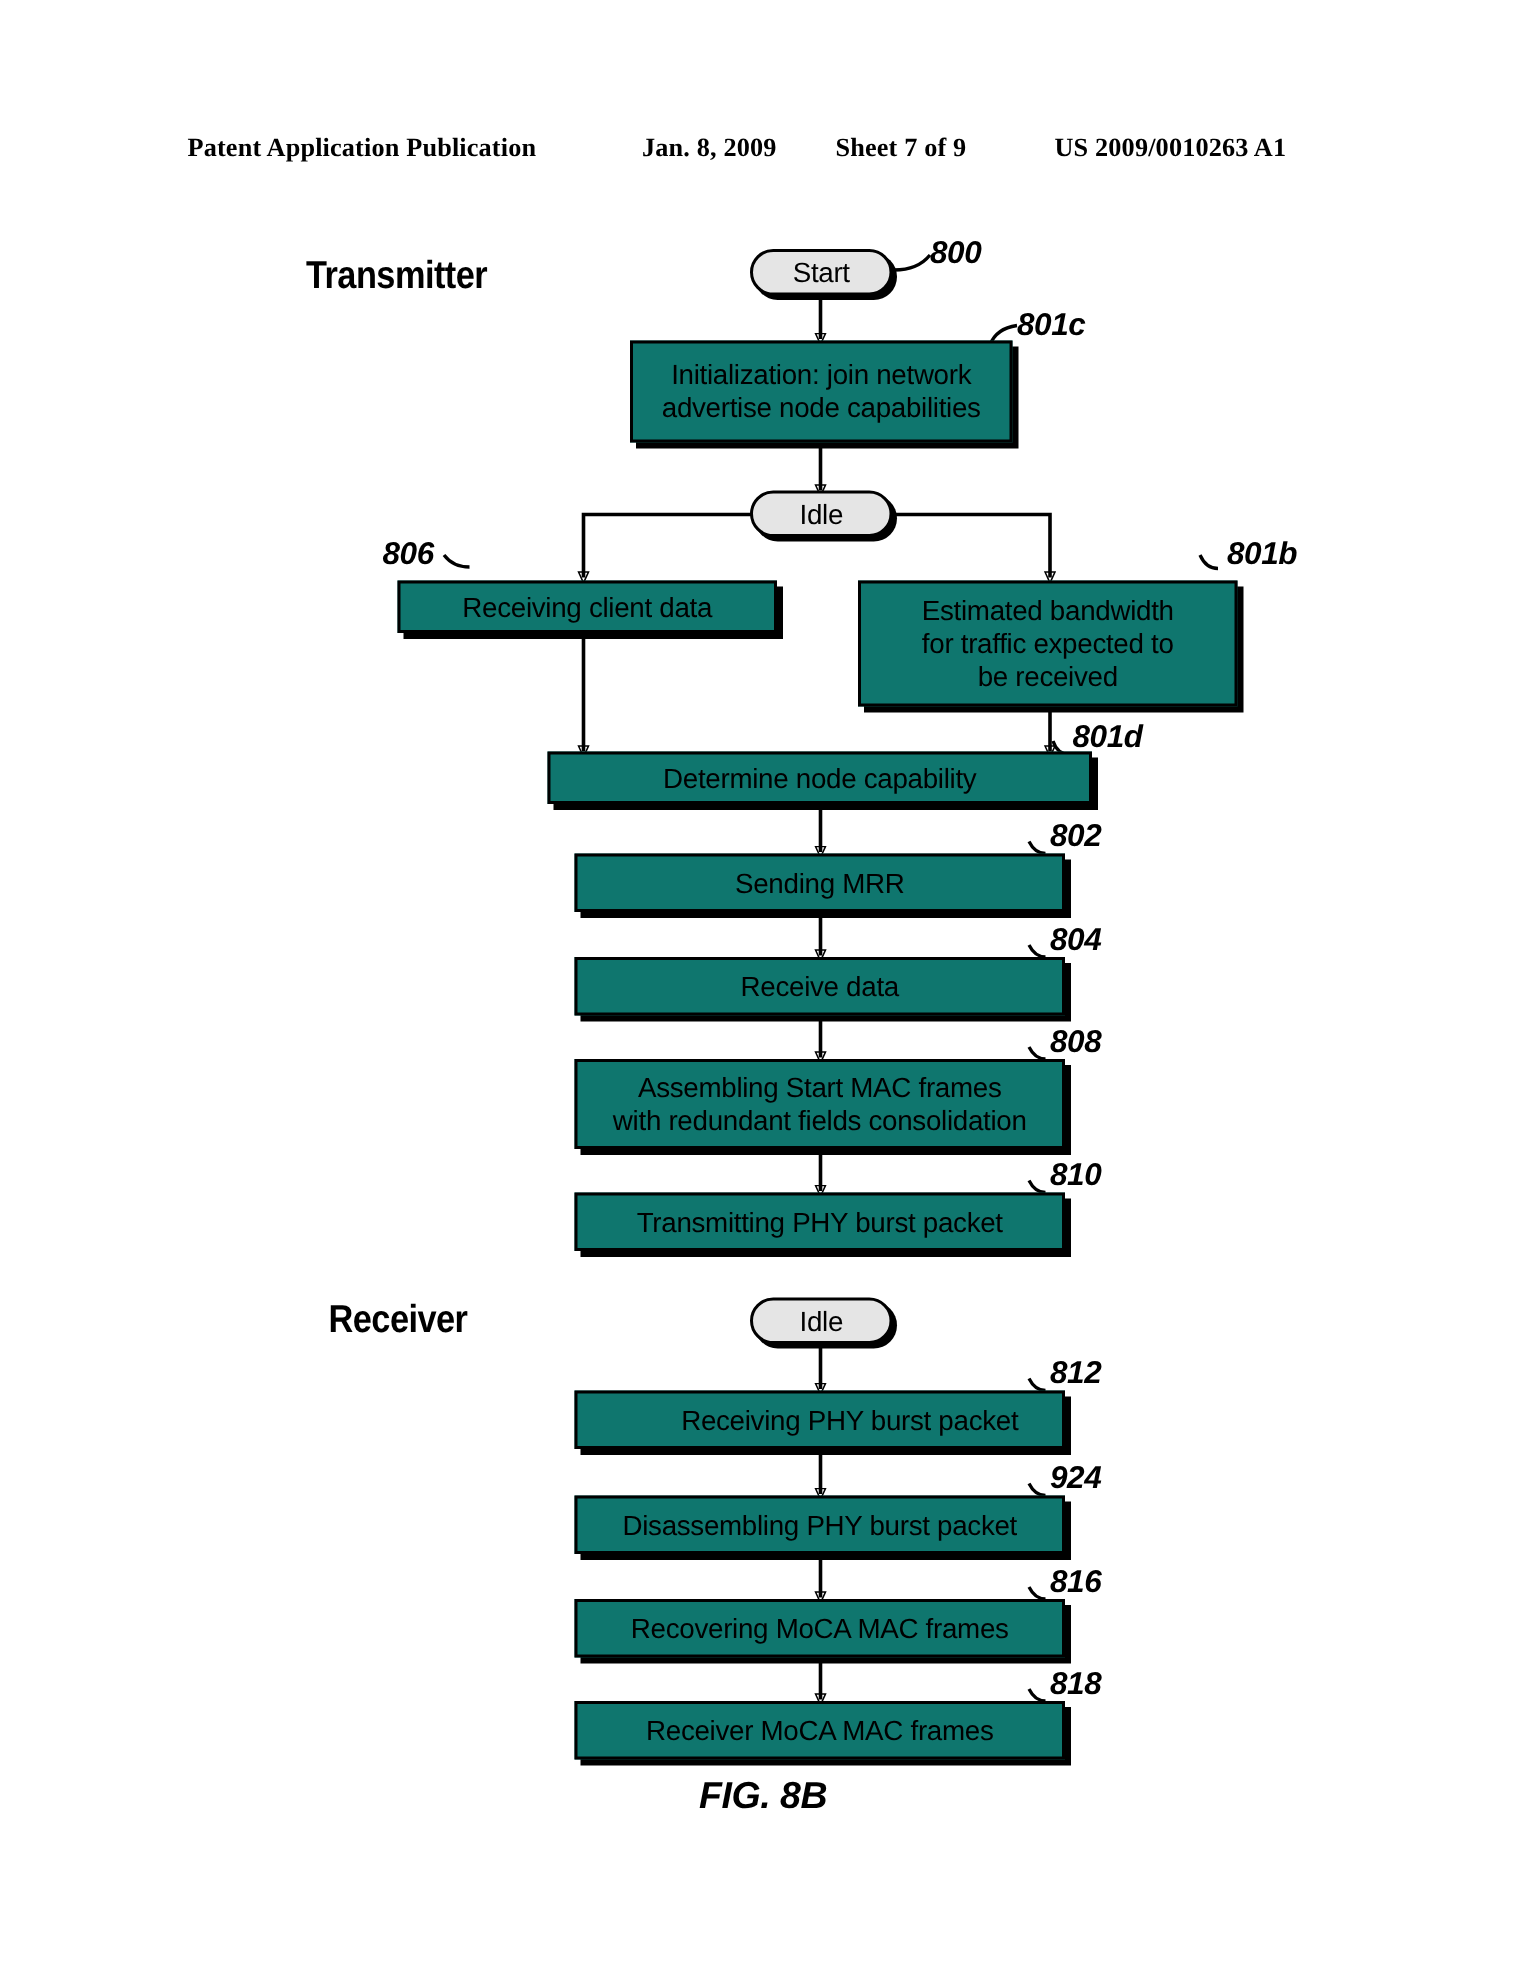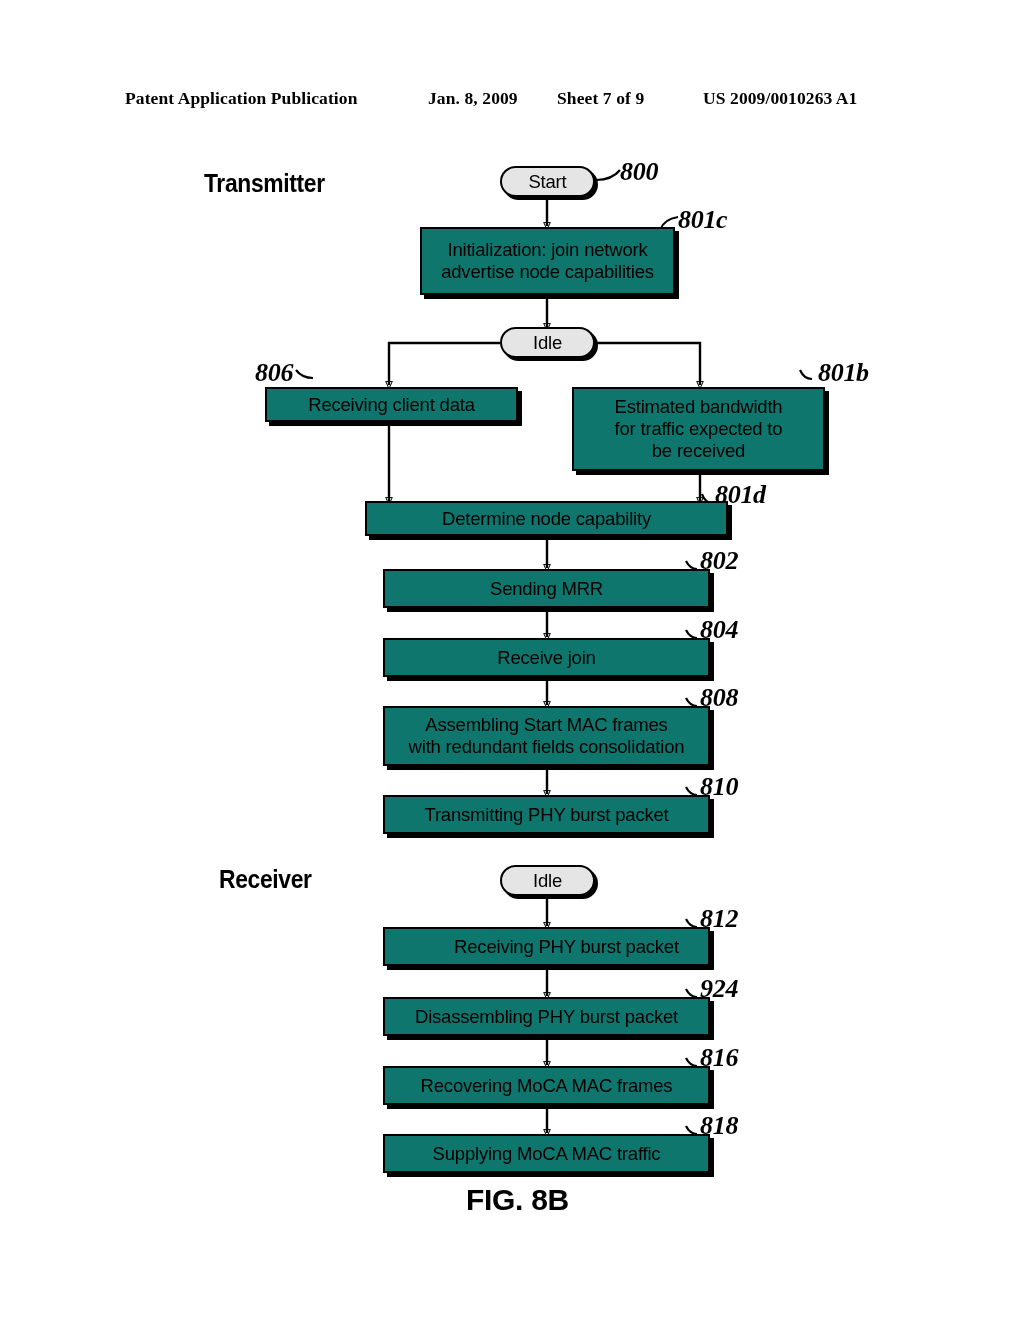--- a/index.html
+++ b/index.html
@@ -92,34 +92,35 @@
   .pill .ptext {
     font-family: "Liberation Sans", sans-serif;
     font-size: 18.5px;
     letter-spacing: -0.2px;
     white-space: nowrap;
   }
 
   
   .refnum {
     position: absolute;
-    font-family: Liberation Serif, serif;
+    font-family: Liberation Sans, sans-serif;
     font-style: italic;
     font-weight: bold;
-    font-size: 26px;
+    font-size: 21px;
     letter-spacing: -0.3px;
     white-space: nowrap;
   }
 
   
   #fig-caption {
     position: absolute;
     font-family: "Liberation Sans", sans-serif;
-    font-weight: bold;
-    font-size: 30px;
+    font-style: italic;
+    font-weight: bold;
+    font-size: 25px;
     letter-spacing: -0.3px;
     white-space: nowrap;
   }
 
   
   #connectors {
     position: absolute;
     left: 0; top: 0;
     width: 1024px; height: 1320px;
     pointer-events: none;
@@ -223,21 +224,21 @@
 
   <div class="pbox" style="left:365px; top:501px; width:363px; height:35px;">
     <span class="ptext">Determine node capability</span>
   </div>
 
   <div class="pbox" style="left:383px; top:569px; width:327px; height:39px;">
     <span class="ptext">Sending MRR</span>
   </div>
 
   <div class="pbox" style="left:383px; top:638px; width:327px; height:39px;">
-    <span class="ptext">Receive join</span>
+    <span class="ptext">Receive data</span>
   </div>
 
   <div class="pbox" style="left:383px; top:706px; width:327px; height:60px;">
     <span class="ptext">Assembling Start MAC frames
 with redundant fields consolidation</span>
   </div>
 
   <div class="pbox" style="left:383px; top:795px; width:327px; height:39px;">
     <span class="ptext">Transmitting PHY burst packet</span>
   </div>
@@ -248,21 +249,21 @@
 
   <div class="pbox" style="left:383px; top:997px; width:327px; height:39px;">
     <span class="ptext">Disassembling PHY burst packet</span>
   </div>
 
   <div class="pbox" style="left:383px; top:1066px; width:327px; height:39px;">
     <span class="ptext">Recovering MoCA MAC frames</span>
   </div>
 
   <div class="pbox" style="left:383px; top:1134px; width:327px; height:39px;">
-    <span class="ptext">Supplying MoCA MAC traffic</span>
+    <span class="ptext">Receiver MoCA MAC frames</span>
   </div>
 
   <div class="refnum" style="left:620px; top:157px;">800</div>
   <div class="refnum" style="left:678px; top:205px;">801c</div>
   <div class="refnum" style="left:255px; top:358px;">806</div>
   <div class="refnum" style="left:818px; top:358px;">801b</div>
   <div class="refnum" style="left:715px; top:480px;">801d</div>
   <div class="refnum" style="left:700px; top:546px;">802</div>
   <div class="refnum" style="left:700px; top:615px;">804</div>
   <div class="refnum" style="left:700px; top:683px;">808</div>

